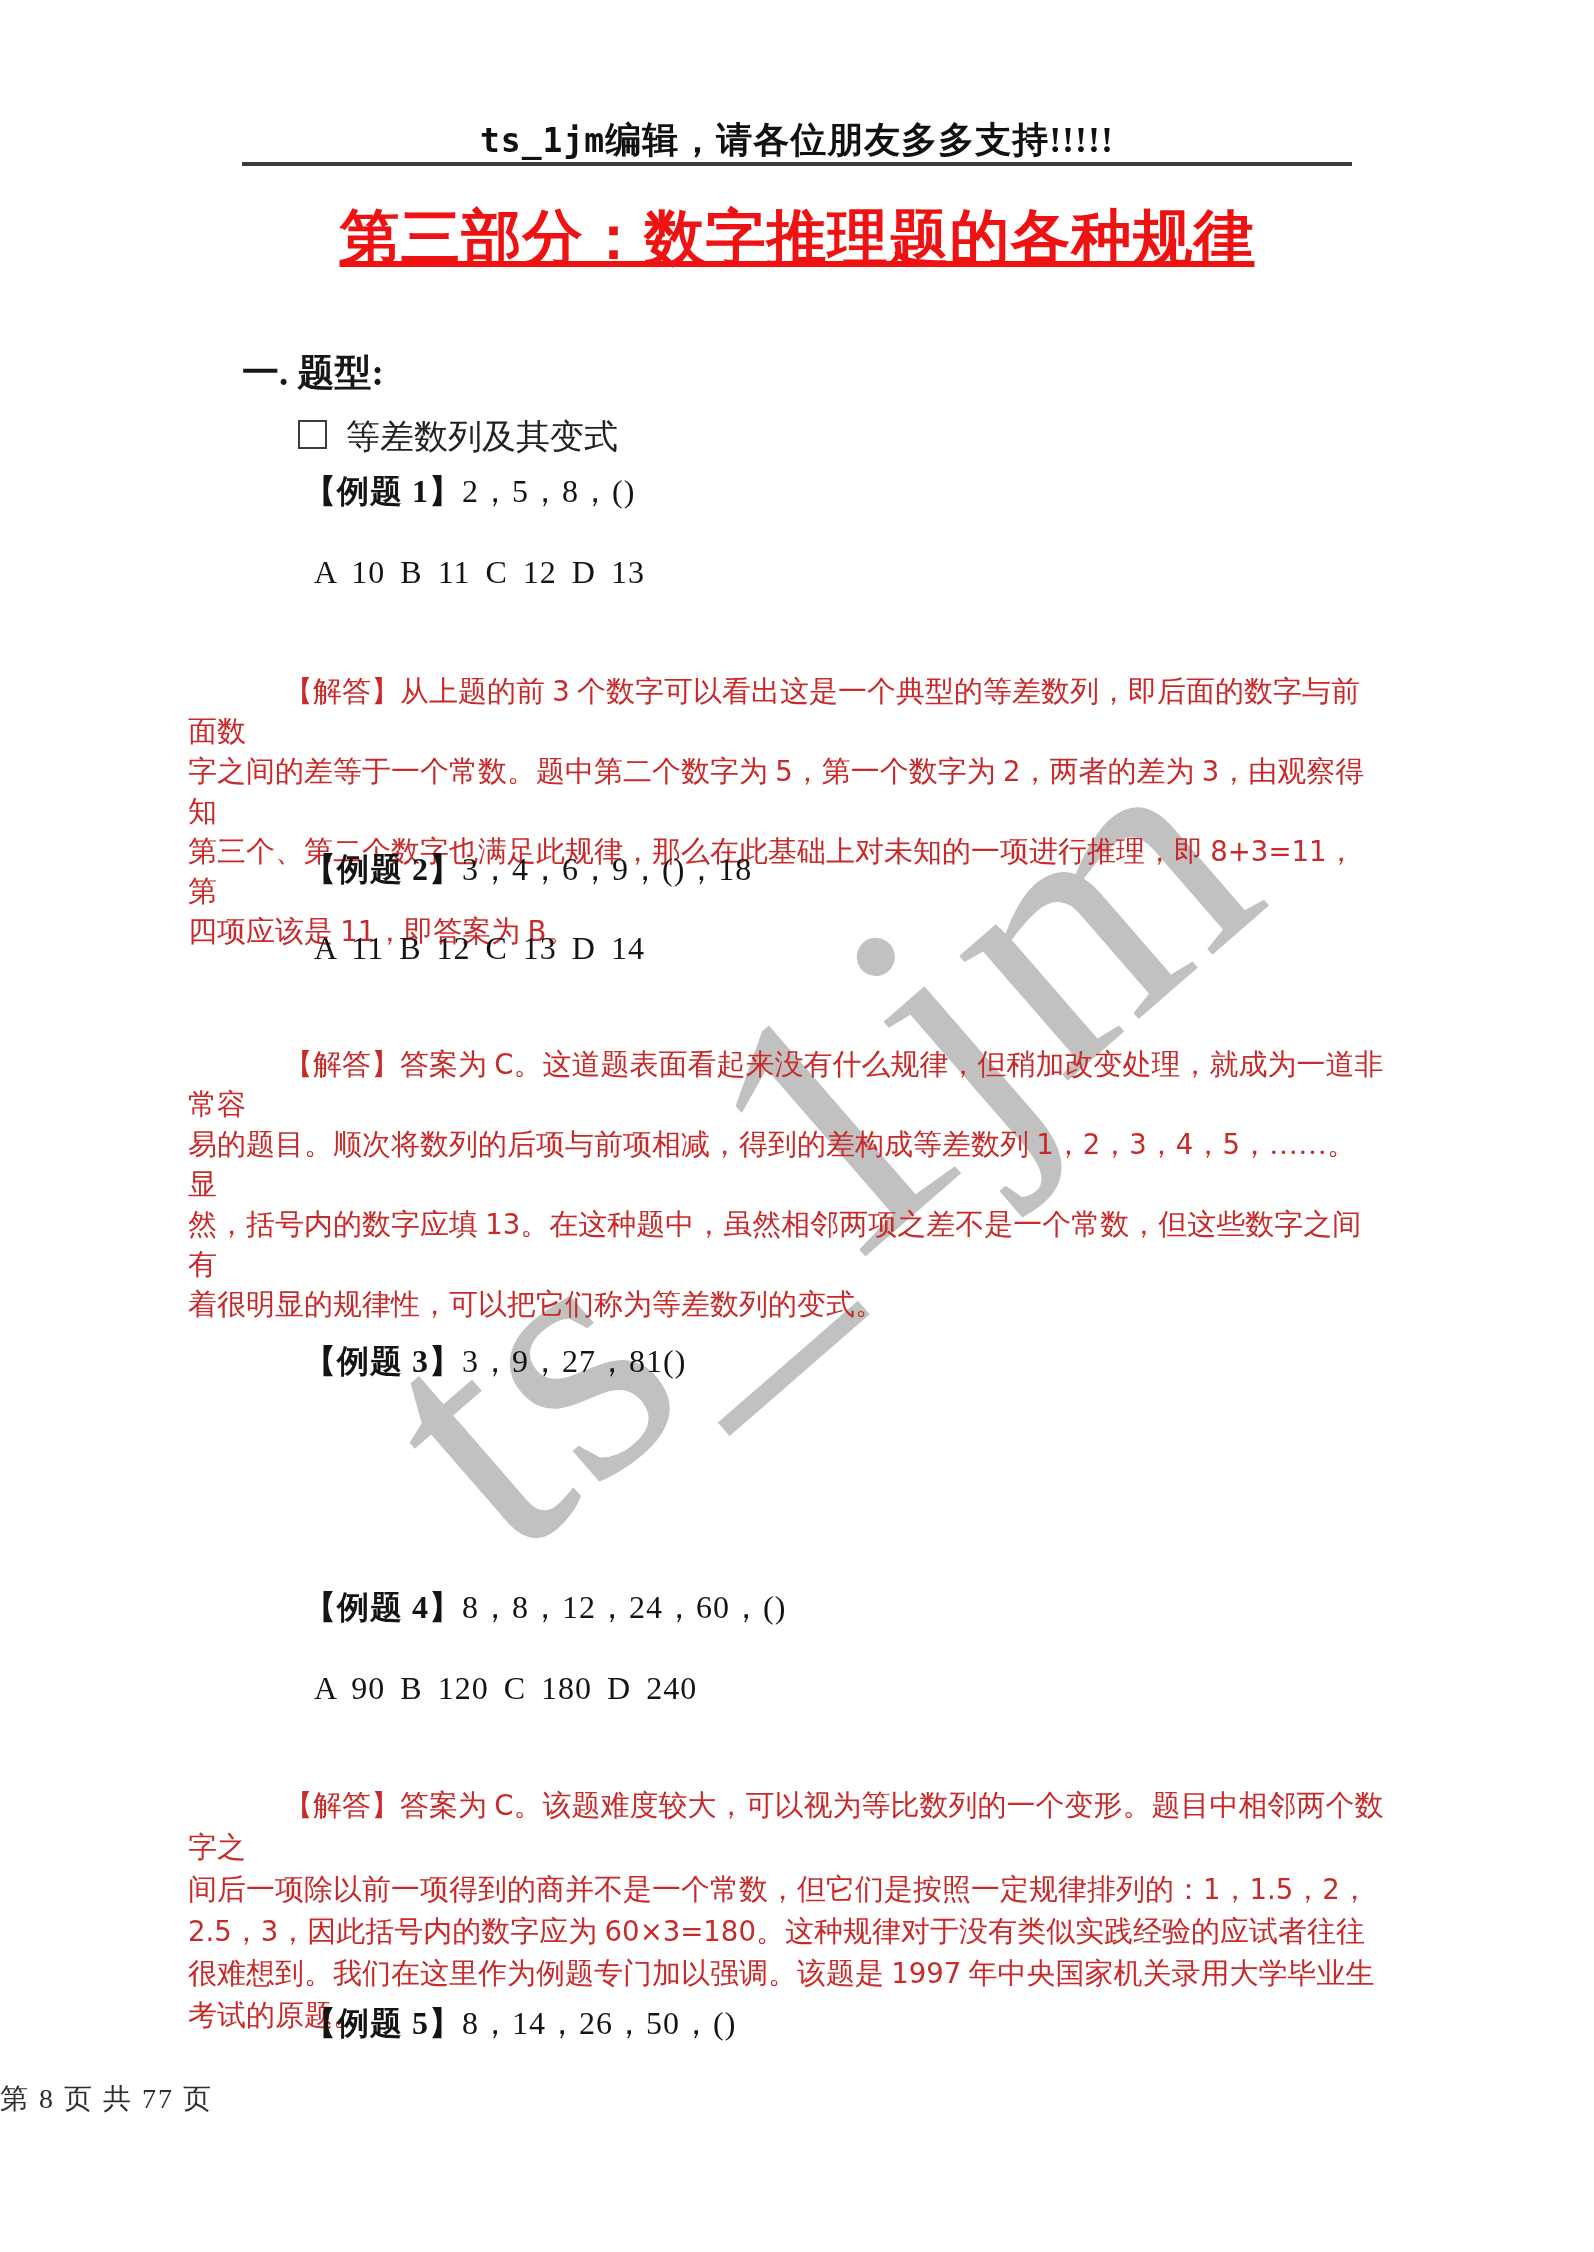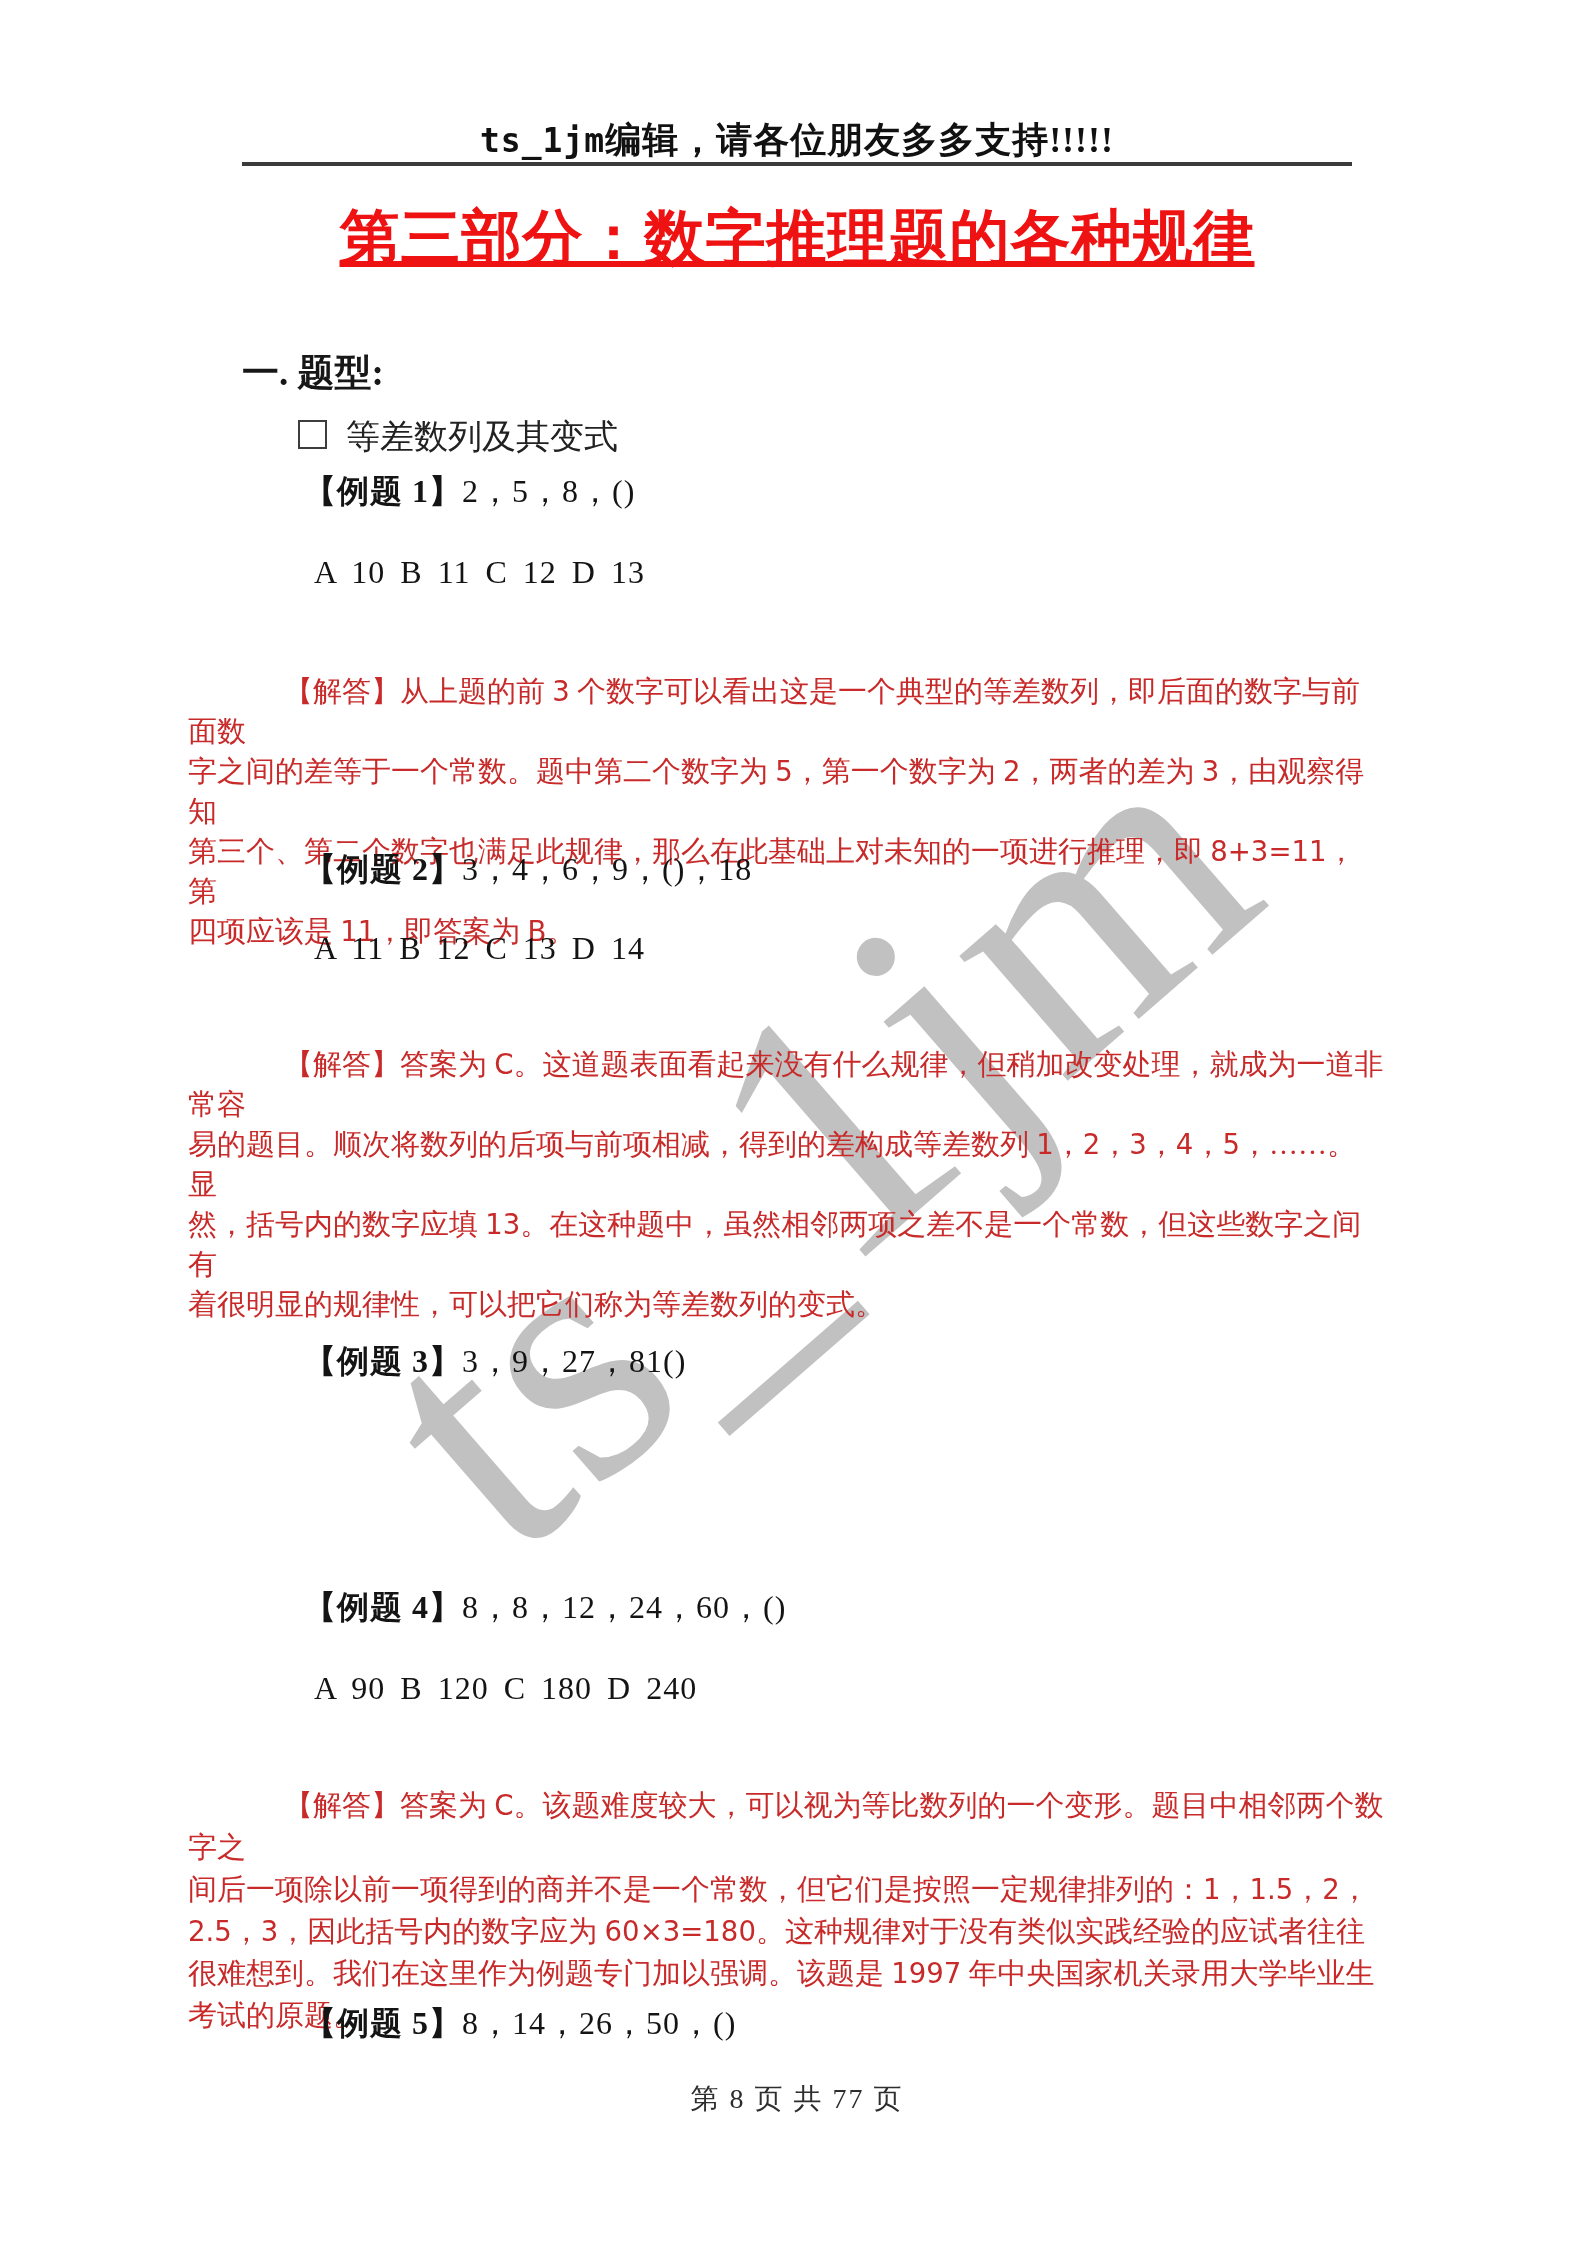--- a/index.html
+++ b/index.html
@@ -97,21 +97,20 @@
   .ans-3 { top:1469px; line-height:42px; }
   .ans-4 { top:1748px; line-height:42px; }
   .answer .lat {
     font-family:"DejaVu Sans","Liberation Sans",sans-serif;
     font-size:0.95em;
   }
 
   
   .footer {
     position:absolute; top:2080px; left:0; width:100%;
-    text-align:center;
     font-size:28px; color:#2e2e2e;
     letter-spacing:2px;
   }
 </style>
 </head>
 <body>
 
 <div class="page">
 
   <div class="watermark">ts_1jm</div>

